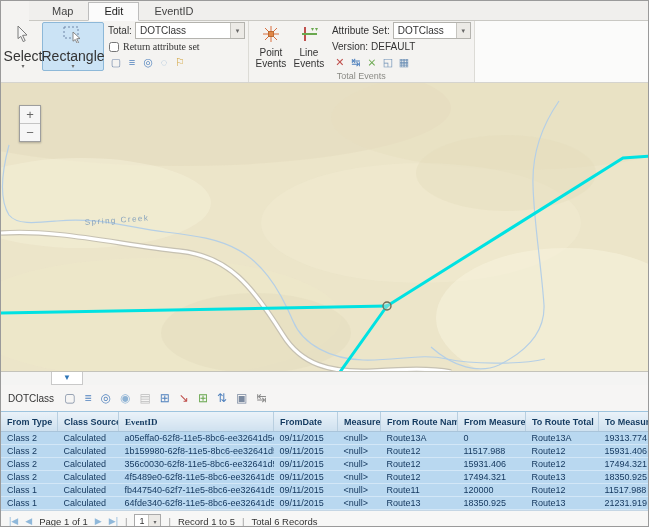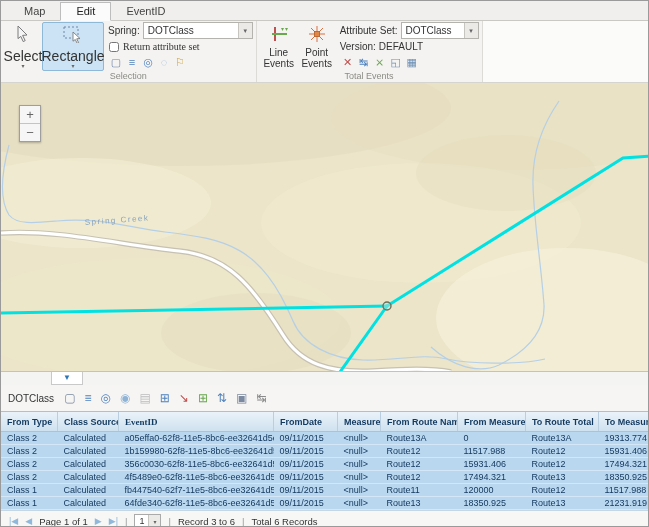--- a/index.html
+++ b/index.html
@@ -1,21 +1,21 @@
 <!DOCTYPE html>
 <html><head>
 <meta charset="utf-8">
 <style>
   html,body{margin:0;padding:0;}
   body{width:649px;height:527px;font-family:"Liberation Sans",sans-serif;background:#fff;}
   .window{width:647px;height:525px;border:1px solid #9a9a9a;display:flex;flex-direction:column;overflow:hidden;background:#fff;}
 
   
   .ribbon{flex:0 0 64px;display:flex;flex-direction:column;background:#f4f3f1;border-bottom:1px solid #d5d4cf;}
-  .tabrow{height:19px;background:#f0efed;display:flex;align-items:flex-end;padding-left:8px;border-bottom:1px solid #c9c8c3;}
+  .tabrow{height:19px;background:#f0efed;display:flex;align-items:flex-end;padding-left:8px;border-bottom:1px solid #c9c8c3;margin-left:28px;}
   .rtab{height:17px;line-height:17px;padding:0 15px;font-size:11px;color:#444;cursor:default;}
   .rtab.active{background:#fbfbfb;border:1px solid #bdbdbd;border-bottom:1px solid #fbfbfb;margin-bottom:-1px;color:#222;}
   .rcontent{flex:1;display:flex;align-items:stretch;}
   .rgroup{display:flex;flex-direction:column;border-right:1px solid #dcdbd6;padding:1px 3px 0 3px;}
   .rg-body{flex:1;display:flex;align-items:flex-start;}
   .rg-label{font-size:9px;color:#8b8b86;text-align:center;padding:0 0 1px 0;}
   .bigbtn{display:flex;flex-direction:column;align-items:center;justify-content:flex-start;width:34px;padding:2px 1px 1px 1px;border:1px solid transparent;border-radius:2px;}
   .bigbtn .blabel{font-size:14px;color:#333;margin-top:1px;white-space:nowrap;}
   .bigbtn .bcaret{font-size:6px;color:#666;line-height:5px;}
   .bigbtn.active{background:#cbe3f5;border:1px solid #8db8d8;}
@@ -91,68 +91,67 @@
               <svg width="22" height="18" viewBox="0 0 22 18">
                   <rect x="2" y="2" width="14" height="11" fill="none" stroke="#6f86a8" stroke-width="1" stroke-dasharray="2,2"></rect>
                   <path d="M11,7 L18,13.5 L14.7,13.8 L16.6,17.6 L15.1,18.3 L13.3,14.5 L11,16.2 Z" fill="#fff" stroke="#7a7a7a" stroke-width="0.9"></path>
                 </svg>
             </span>
             <span class="blabel">Rectangle</span>
             <span class="bcaret">▾</span>
           </div>
           <div class="sel-col">
             <div class="rrow">
-              <span class="rlabel">Spring:</span>
+              <span class="rlabel">Total:</span>
               <div class="combo" style="width:108px;">
                 <span class="cval">DOTClass</span>
                 <span class="ccaret">▾</span>
               </div>
             </div>
             <div class="rrow">
               <input type="checkbox" class="chk" style="">
               <span class="chklabel">Return attribute set</span>
             </div>
             <div class="iconrow">
                 <span class="tico" style="color: rgb(111, 134, 168);">▢</span>
                 <span class="tico" style="color: rgb(79, 129, 189);">≡</span>
                 <span class="tico" style="color: rgb(79, 129, 189);">◎</span>
                 <span class="tico" style="color: rgb(143, 179, 212);">◌</span>
                 <span class="tico" style="color: rgb(210, 163, 60);">⚐</span>
               </div>
           </div>
         </div>
-        <div class="rg-label">Selection</div>
       </div>
 
       <div class="rgroup">
         <div class="rg-body">
-          <div class="bigbtn">
-            <span>
-              <svg width="20" height="18" viewBox="0 0 20 18">
-                  <line x1="6" y1="2" x2="6" y2="16" stroke="#c0504d" stroke-width="2"></line>
-                  <line x1="3" y1="9" x2="18" y2="9" stroke="#6aa84f" stroke-width="2"></line>
-                  <path d="M12,3 l3,0 l-1.5,3 Z" fill="#6aa84f"></path>
-                  <path d="M16,3 l3,0 l-1.5,3 Z" fill="#6aa84f"></path>
-                </svg>
-            </span>
-            <span class="wrap2">Line Events</span>
-          </div>
           <div class="bigbtn">
             <span>
               <svg width="20" height="18" viewBox="0 0 20 18">
                   <g stroke="#d96f3f" stroke-width="1">
                     <line x1="10" y1="1" x2="10" y2="17"></line>
                     <line x1="2" y1="9" x2="18" y2="9"></line>
                     <line x1="4" y1="3" x2="16" y2="15"></line>
                     <line x1="16" y1="3" x2="4" y2="15"></line>
                   </g>
                   <rect x="7.5" y="6.5" width="5" height="5" fill="#e08646" stroke="#b35c22" stroke-width="0.8"></rect>
                 </svg>
             </span>
             <span class="wrap2">Point Events</span>
+          </div>
+          <div class="bigbtn">
+            <span>
+              <svg width="20" height="18" viewBox="0 0 20 18">
+                  <line x1="6" y1="2" x2="6" y2="16" stroke="#c0504d" stroke-width="2"></line>
+                  <line x1="3" y1="9" x2="18" y2="9" stroke="#6aa84f" stroke-width="2"></line>
+                  <path d="M12,3 l3,0 l-1.5,3 Z" fill="#6aa84f"></path>
+                  <path d="M16,3 l3,0 l-1.5,3 Z" fill="#6aa84f"></path>
+                </svg>
+            </span>
+            <span class="wrap2">Line Events</span>
           </div>
           <div class="sel-col">
             <div class="rrow">
               <span class="rlabel">Attribute Set:</span>
               <div class="combo" style="width:76px;">
                 <span class="cval">DOTClass</span>
                 <span class="ccaret">▾</span>
               </div>
             </div>
             <div class="rrow">
@@ -319,18 +318,18 @@
     <span class="navico">◀</span>
     <span>Page 1 of 1</span>
     <span class="navico">▶</span>
     <span class="navico">▶|</span>
     <span class="psep">|</span>
     <span class="pcombo">
       <span class="cval">1</span>
       <span class="ccaret">▾</span>
     </span>
     <span class="psep">|</span>
-    <span>Record 3 to 6</span>
+    <span>Record 1 to 5</span>
     <span class="psep">|</span>
     <span>Total 6 Records</span>
   </div>
 
 </div>
 
 </body></html>

